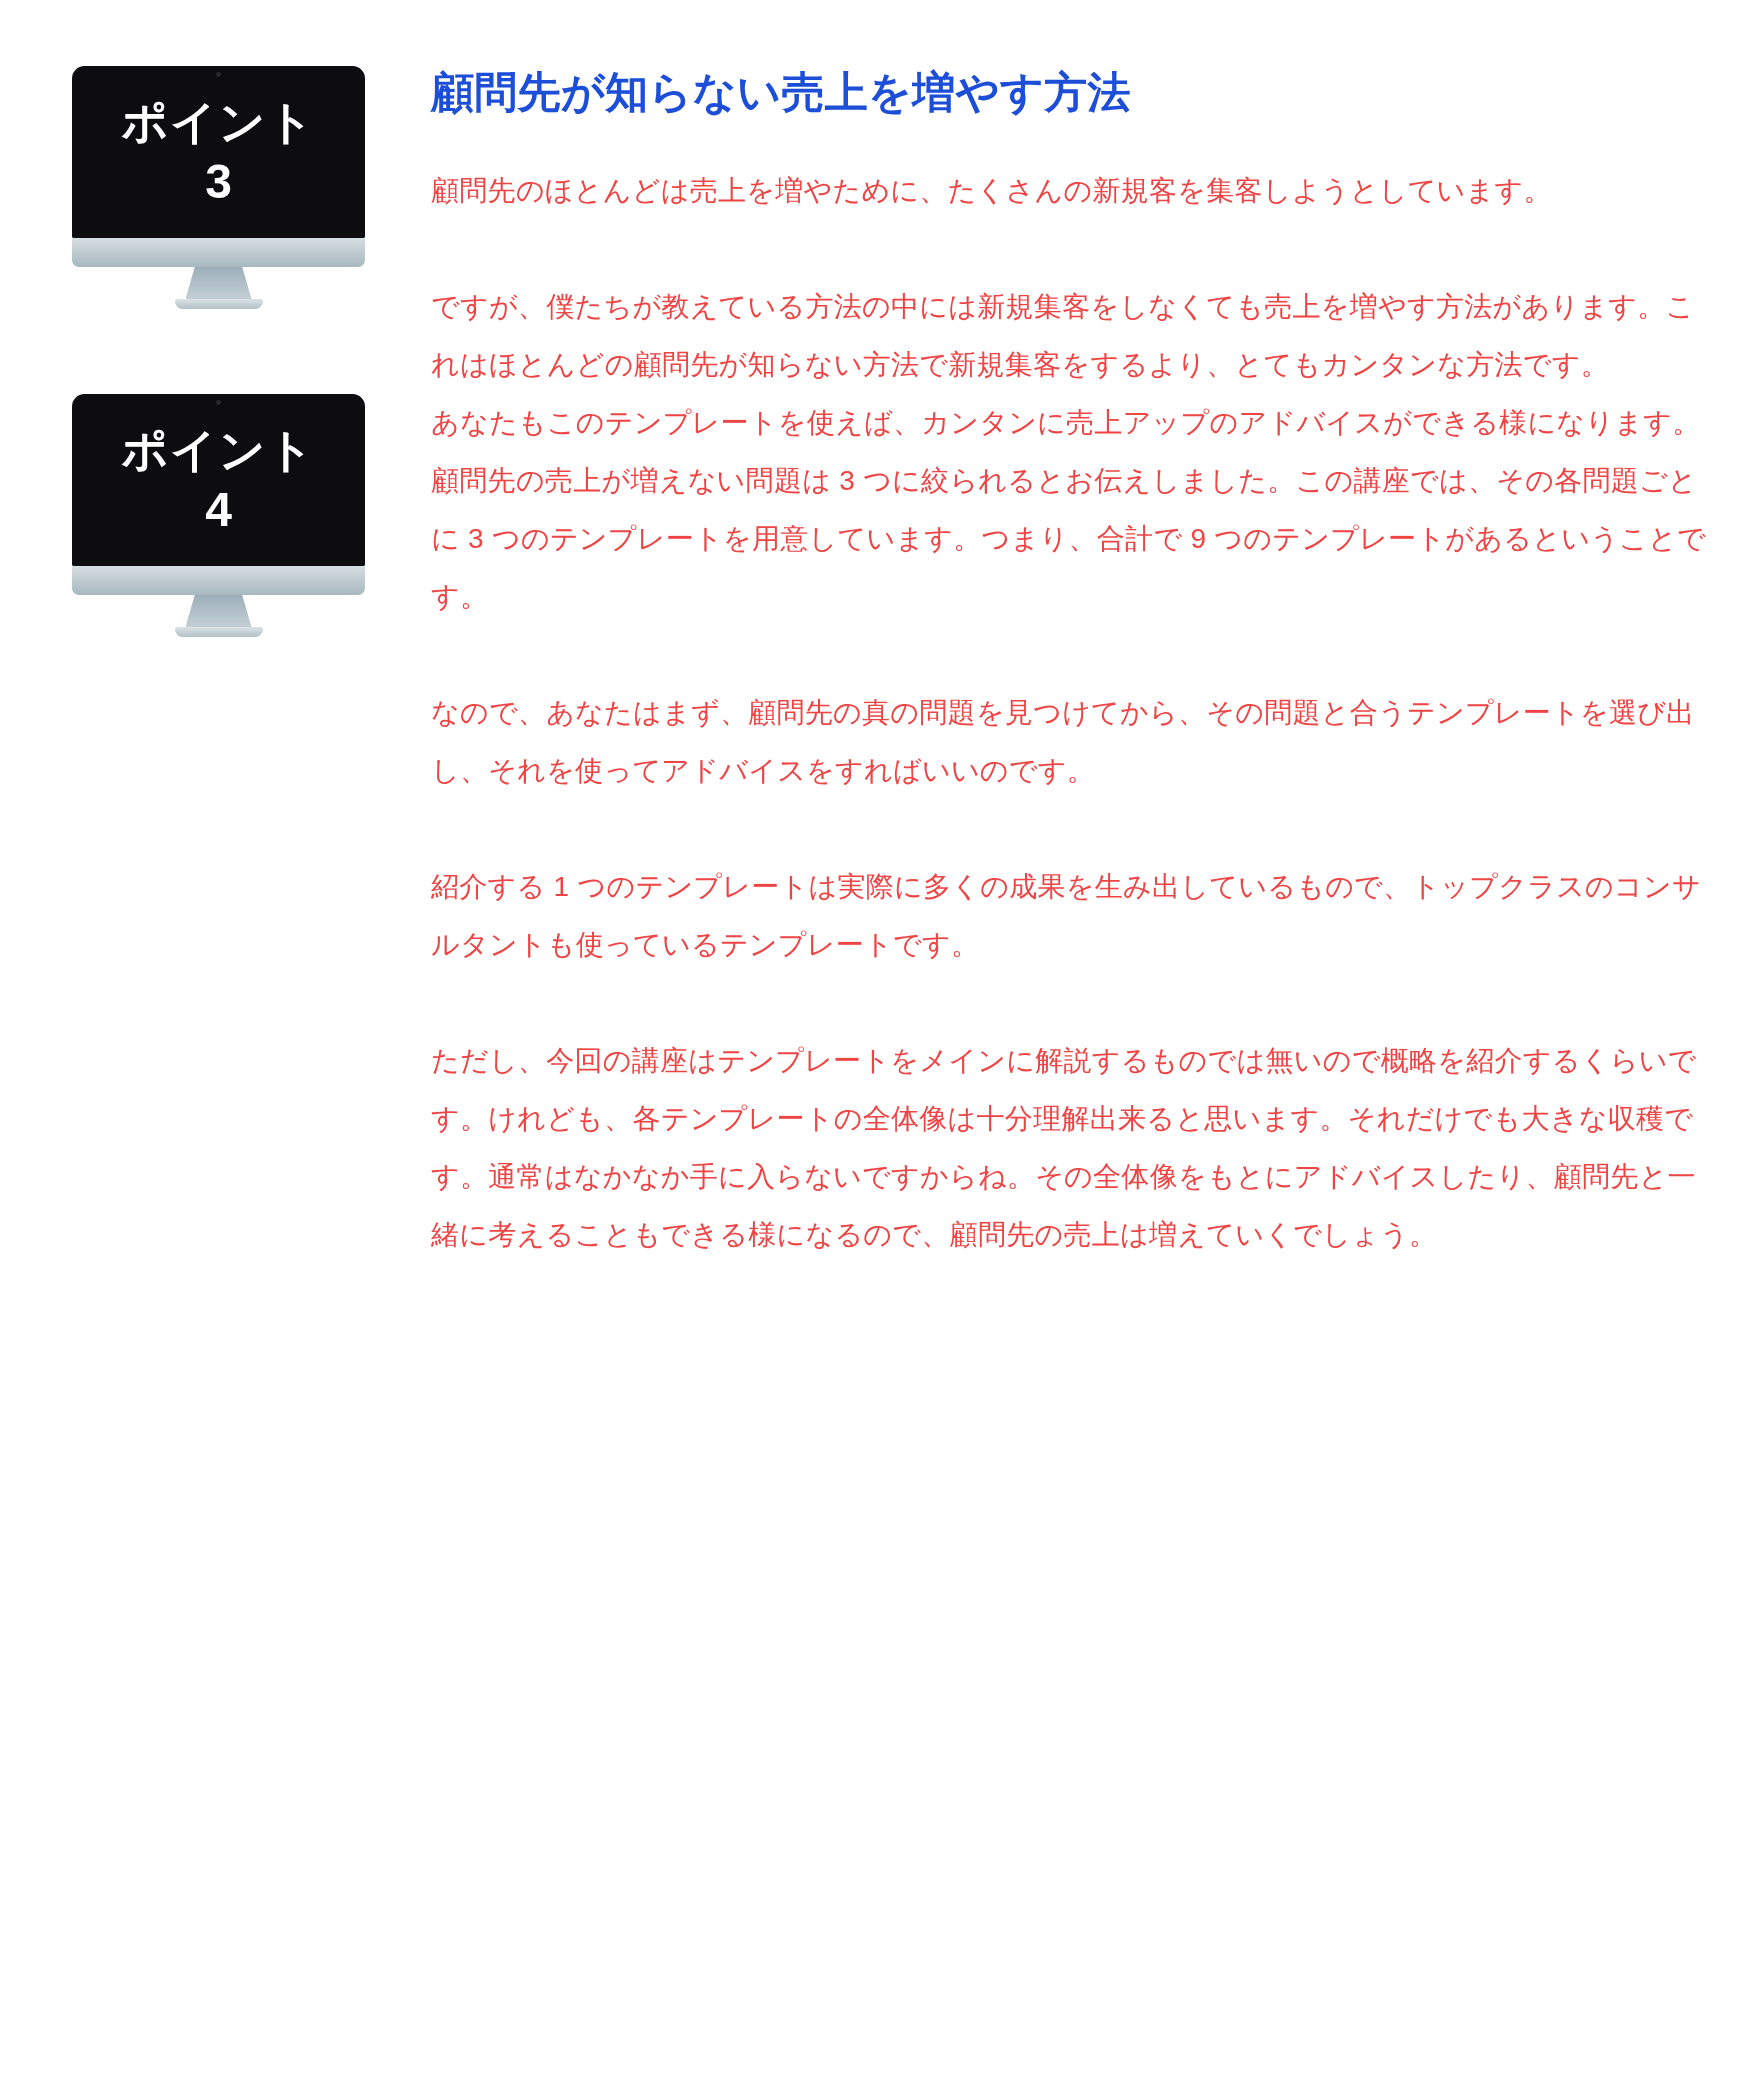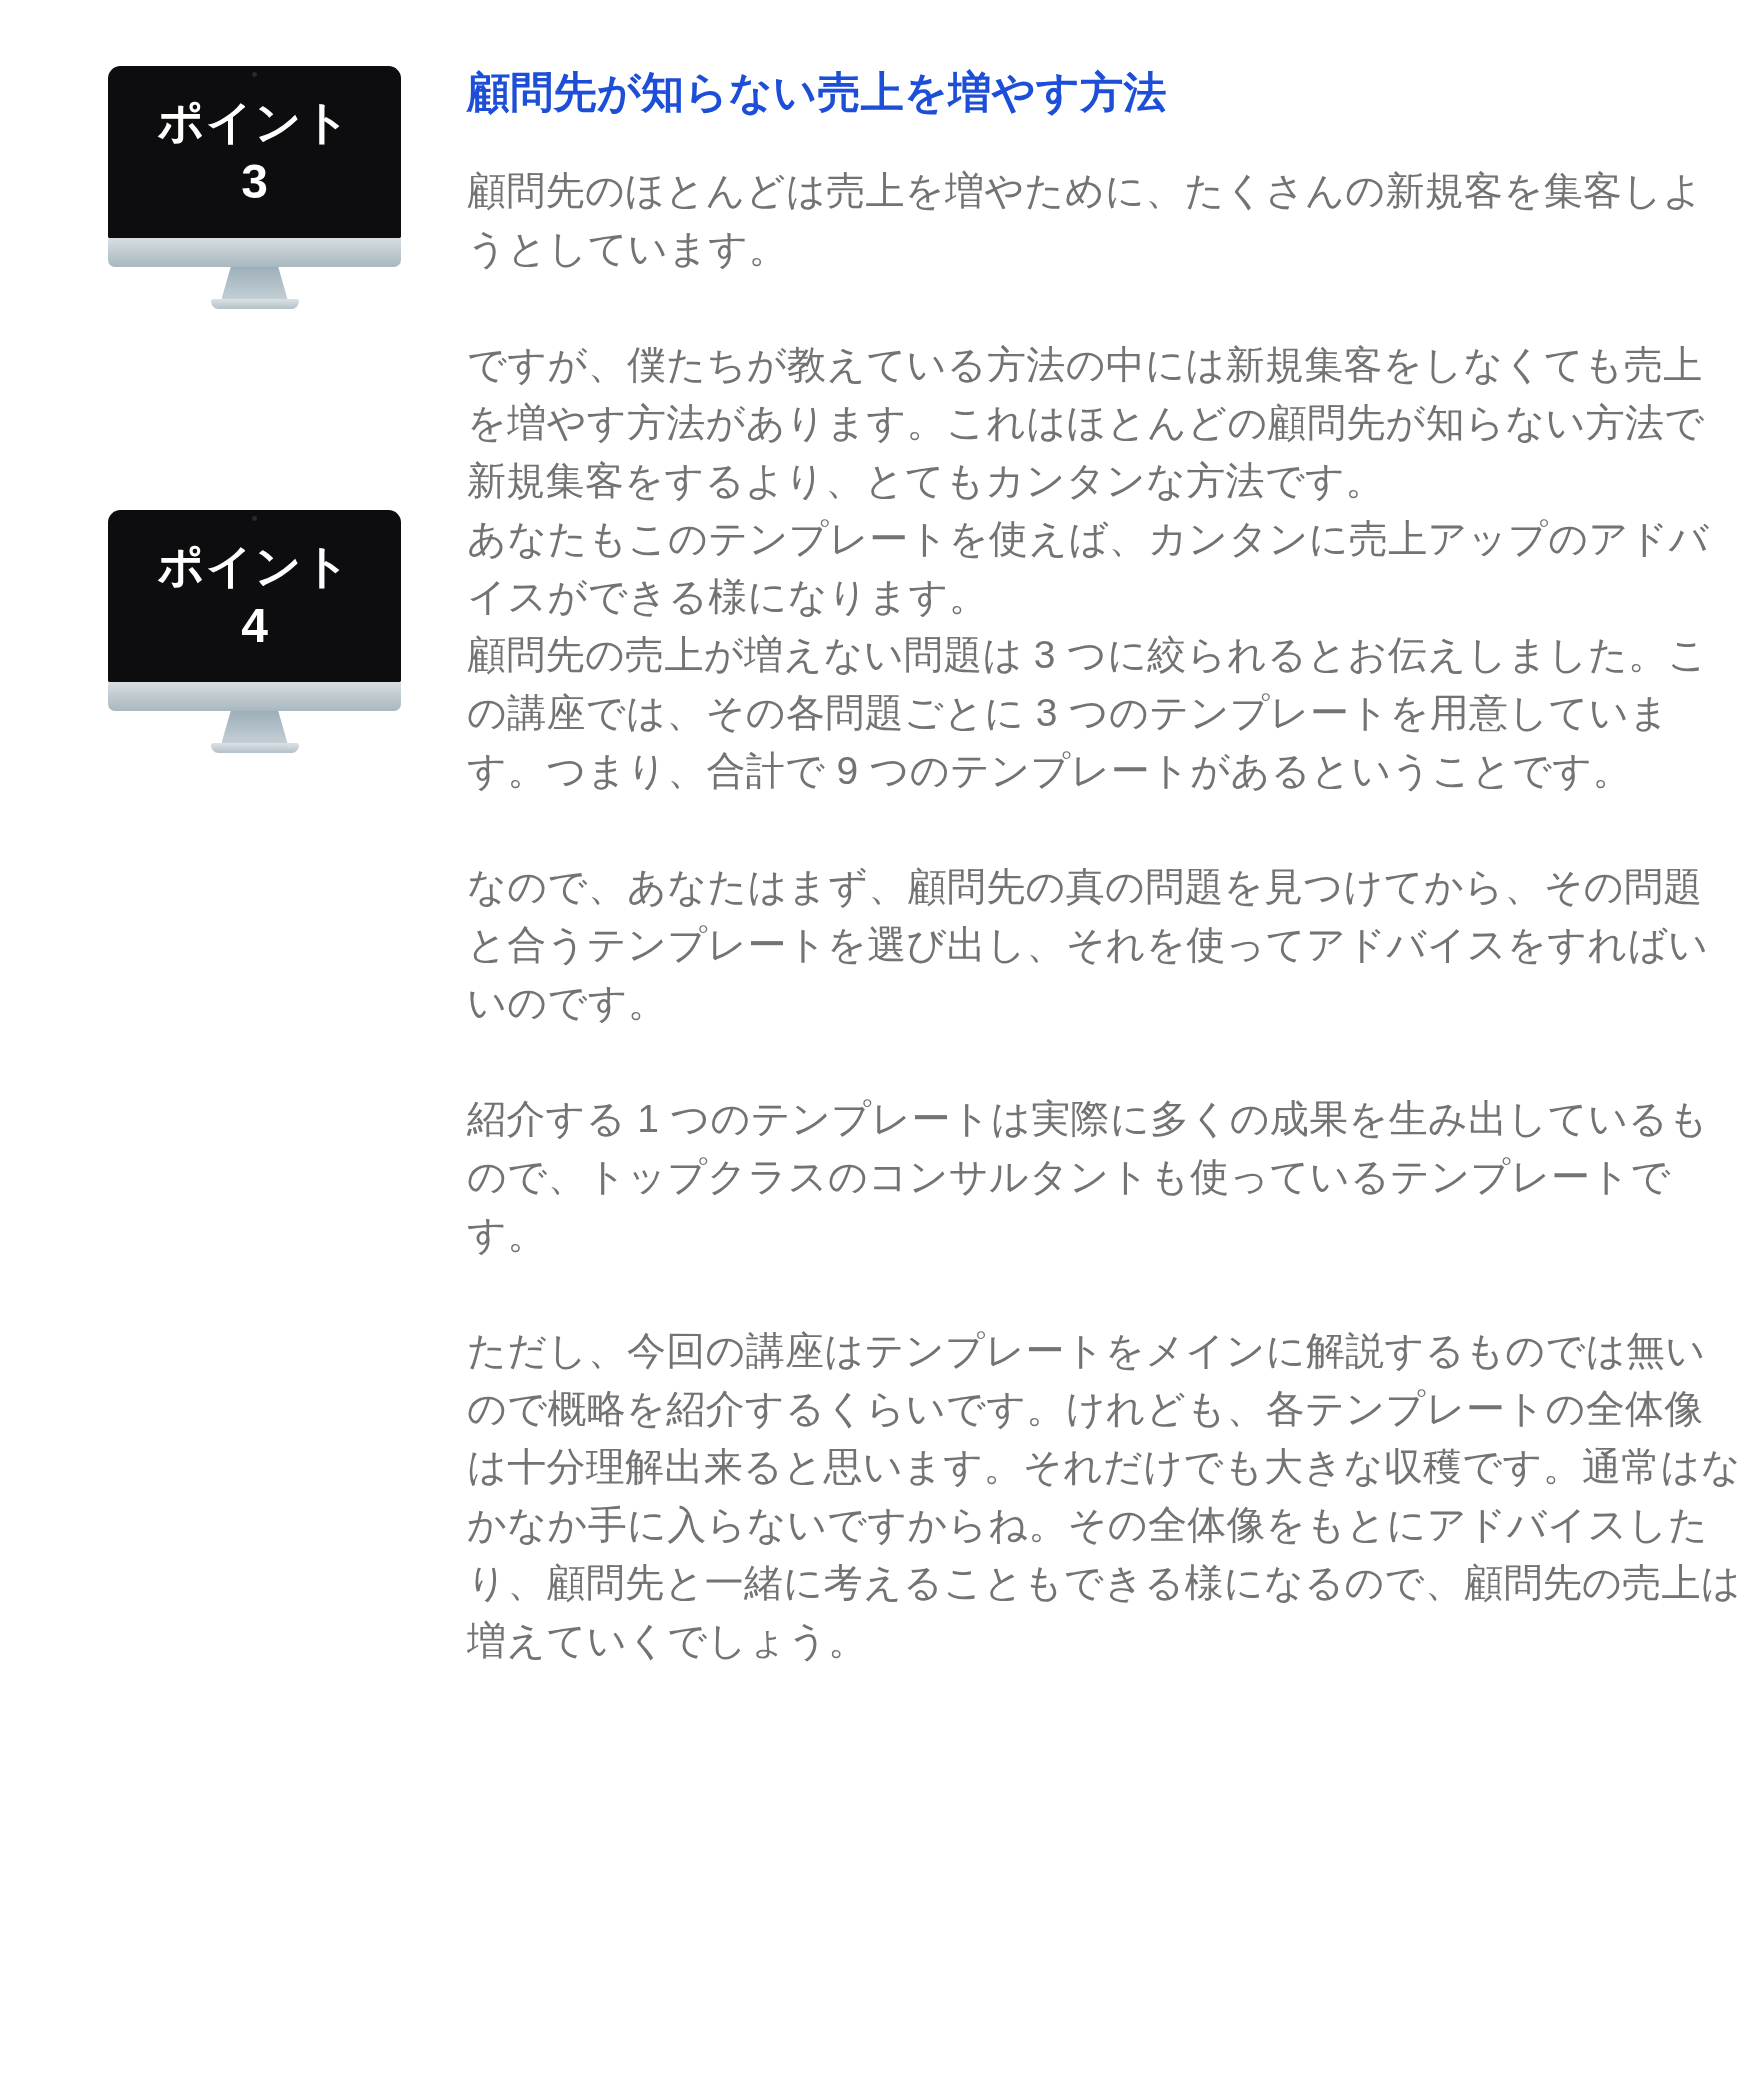--- a/index.html
+++ b/index.html
@@ -16,21 +16,21 @@
   }
   .page {
     position: relative;
     width: 1760px;
     height: 2097px;
     background: #ffffff;
   }
   .row {
     display: flex;
     align-items: flex-start;
-    padding-left: 108px;
+    padding-left: 72px;
   }
   .row.first {
     padding-top: 66px;
   }
   .row.second {
     margin-top: 0px;
   }
   .icon-col {
     width: 293px;
     flex: 0 0 293px;
@@ -104,24 +104,24 @@
     margin: 0 0 44px 0;
     font-size: 43px;
     line-height: 52px;
     font-weight: 800;
     color: #1d4ed8;
     letter-spacing: 0.3px;
     white-space: nowrap;
   }
   .para {
     margin: 0 0 58px 0;
-    font-size: 39px;
+    font-size: 28px;
     line-height: 58px;
     font-weight: 400;
-    color: #737373;
+    color: #ef4444;
     letter-spacing: 0.3px;
     white-space: pre-line;
     text-align: left;
   }
   .para:last-child {
     margin-bottom: 0;
   }
 </style>
 </head>
 <body>

